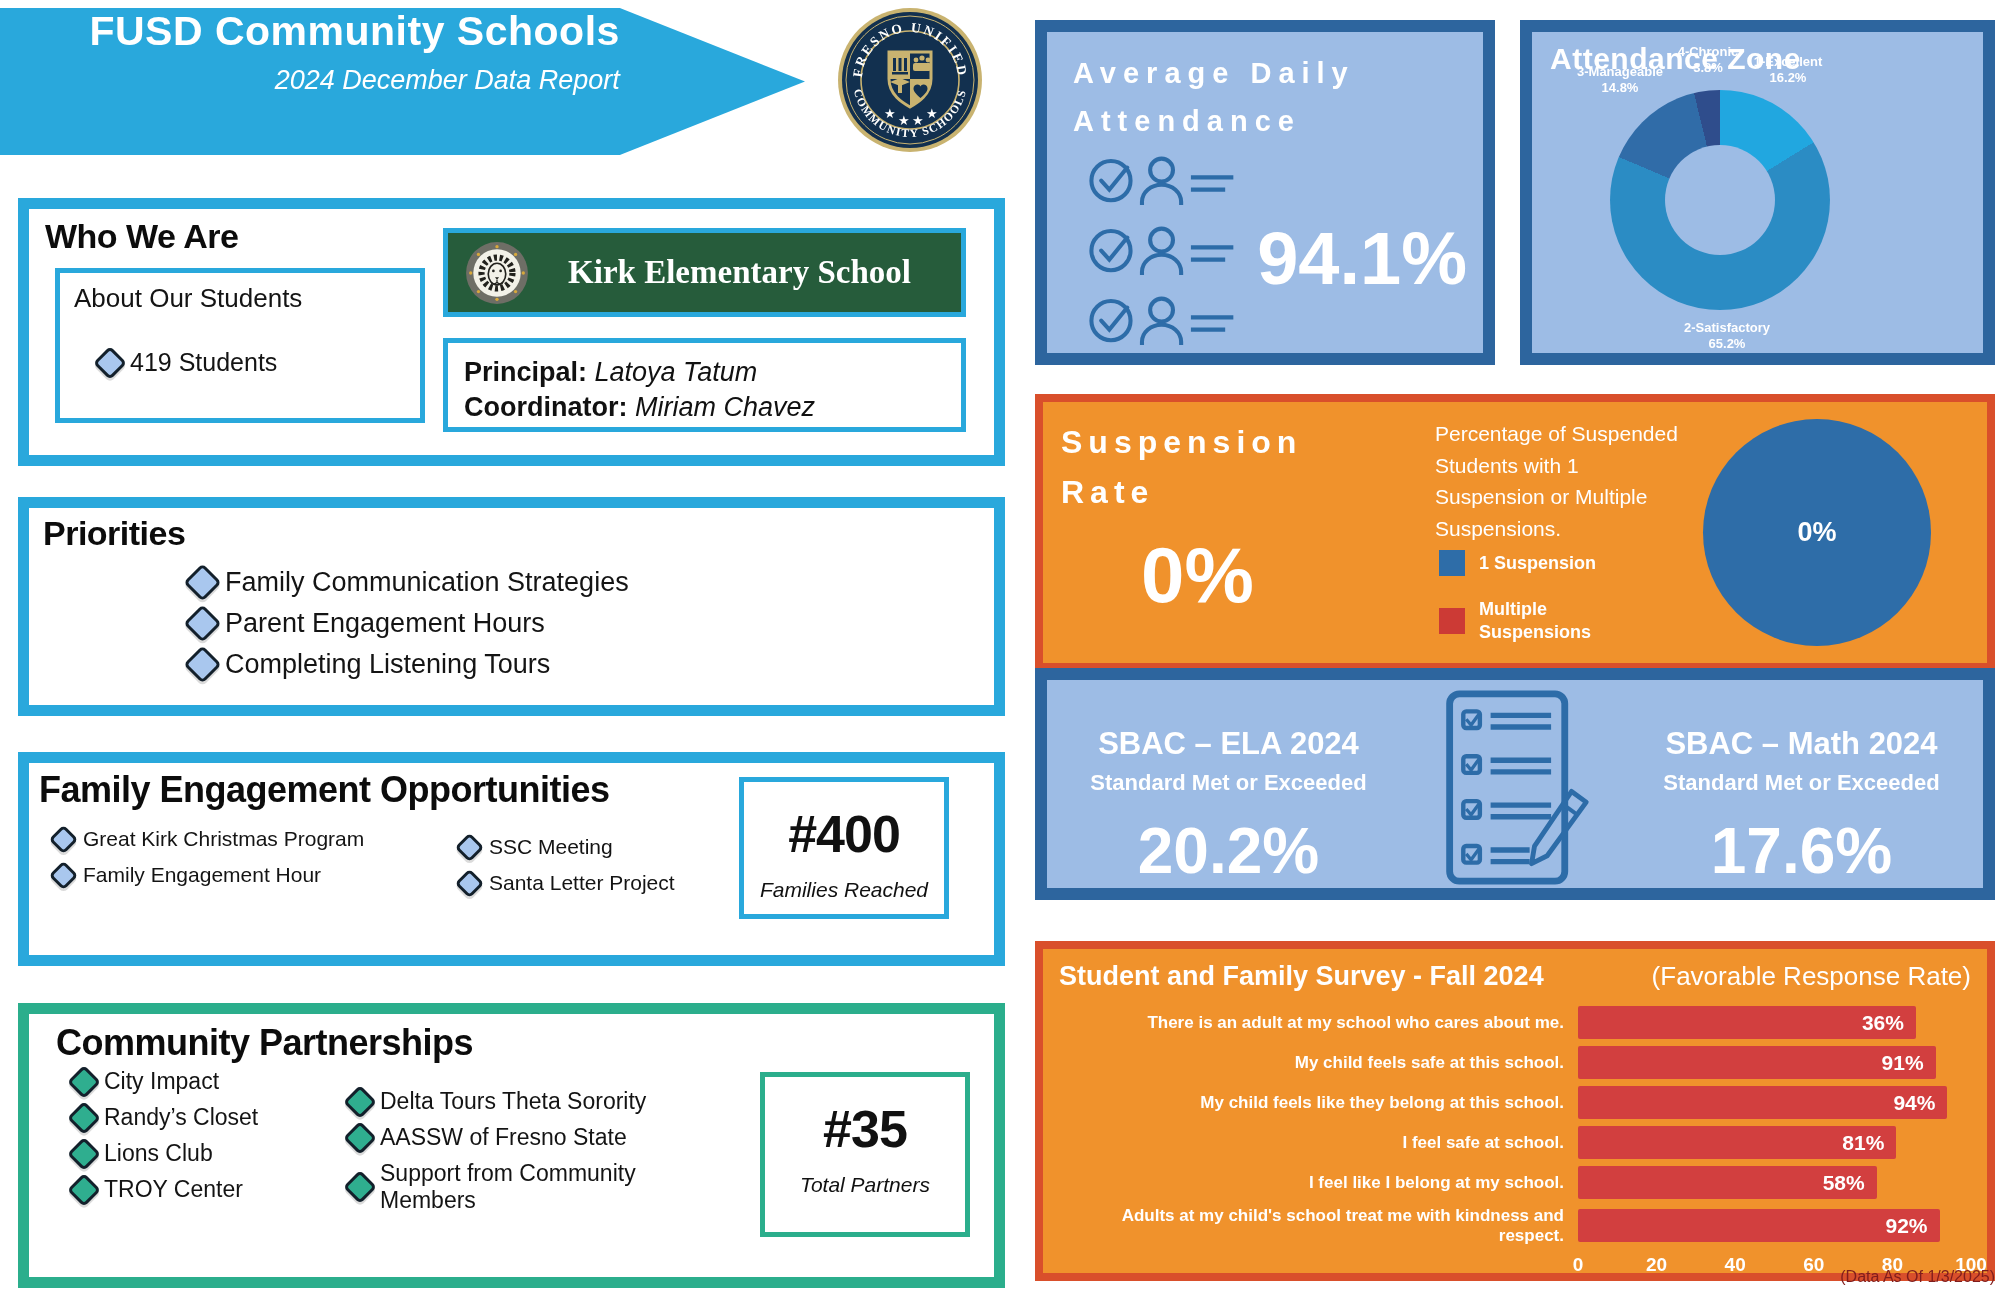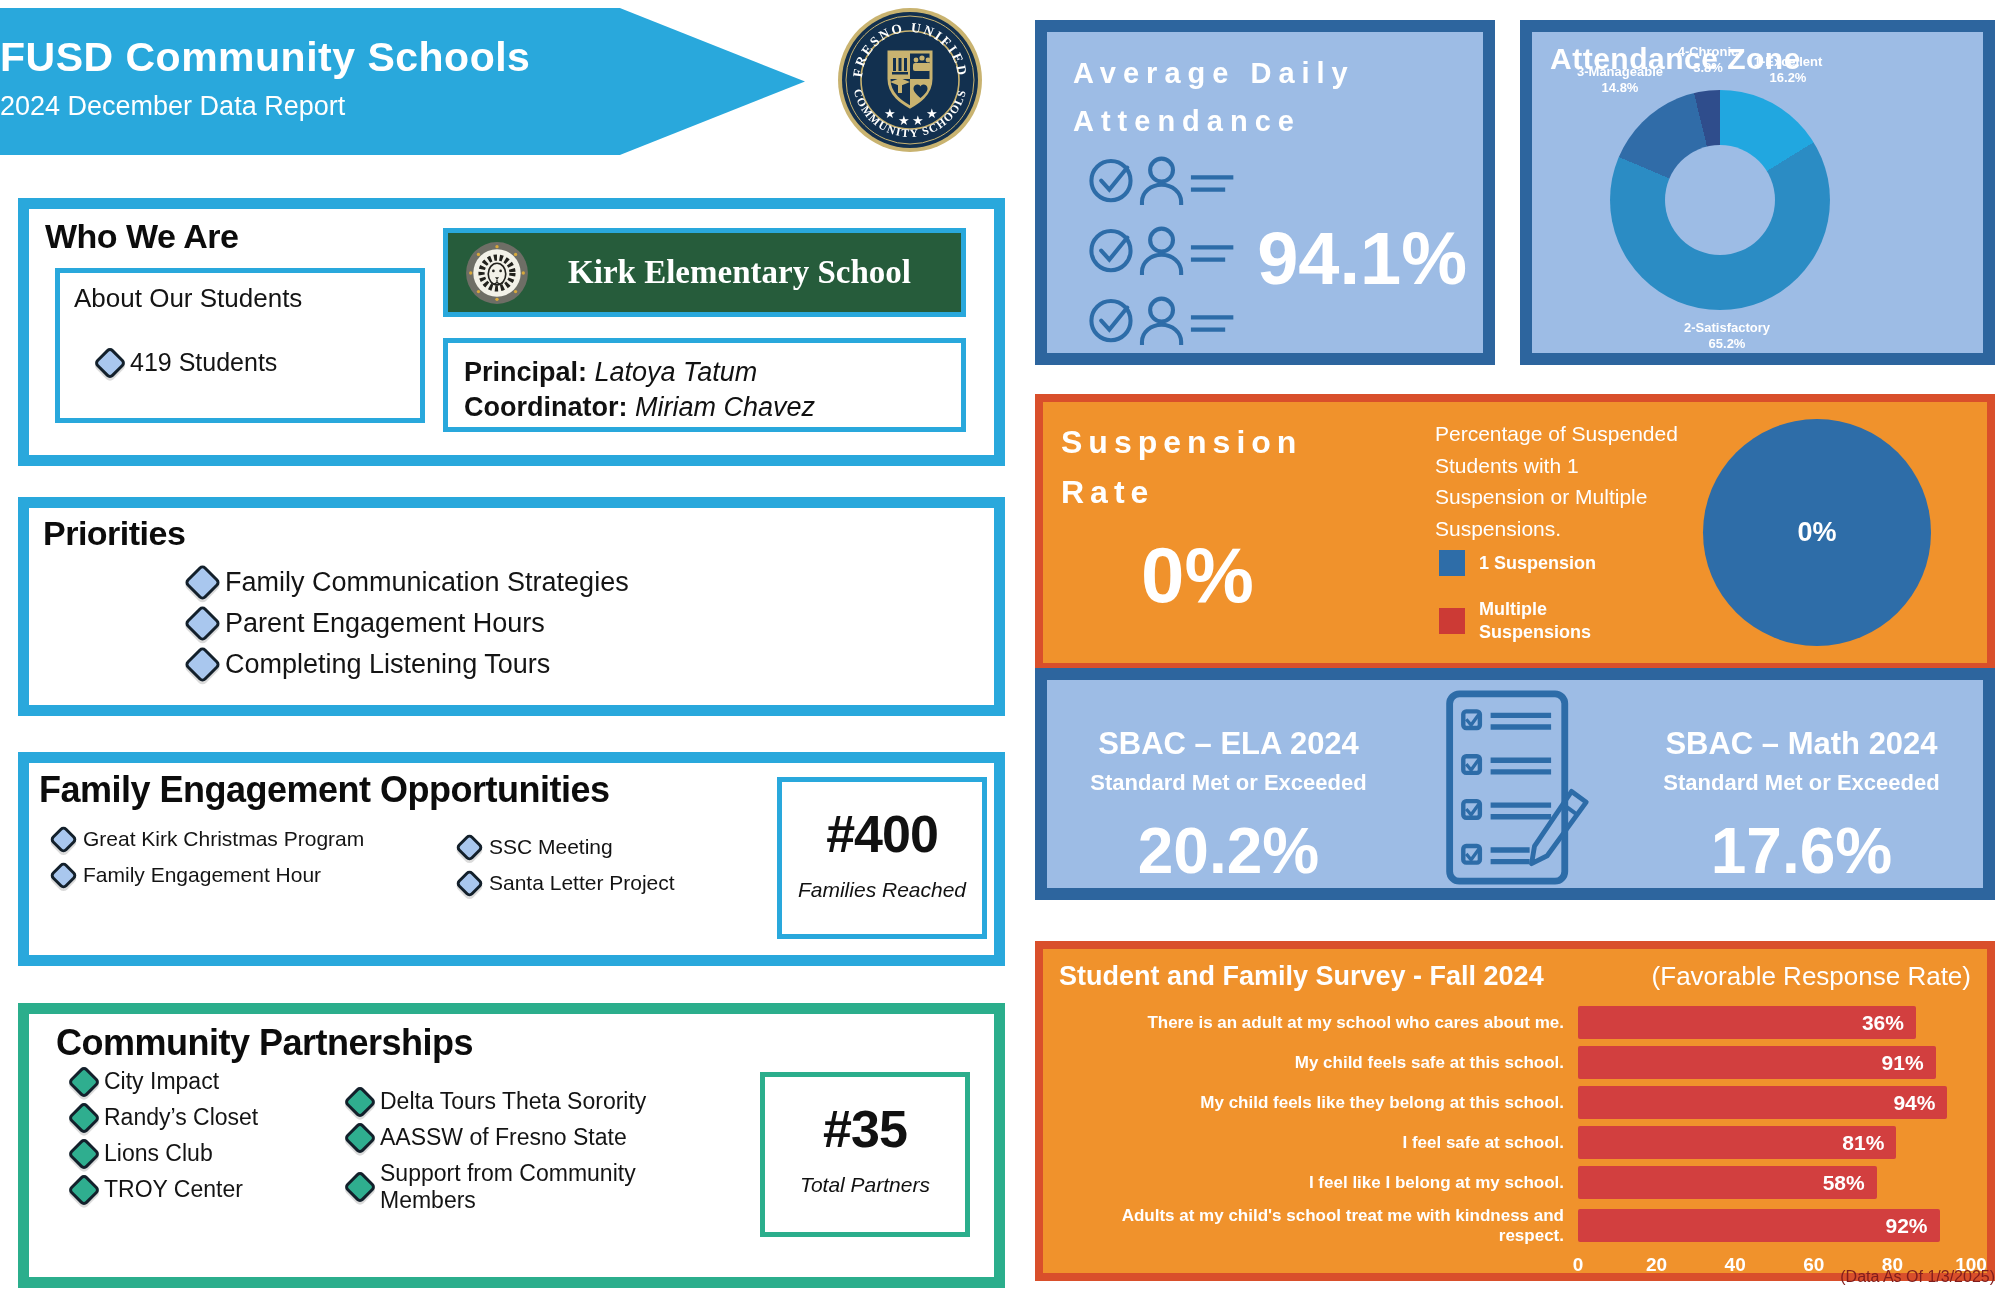--- a/index.html
+++ b/index.html
@@ -3,23 +3,23 @@
 <meta charset="utf-8">
 <style>
   html,body{margin:0;padding:0;}
   body{
     width:2000px;height:1294px;position:relative;background:#ffffff;
     font-family:"Liberation Sans",sans-serif;color:#111;overflow:hidden;
   }
   
   .banner{position:absolute;left:0;top:8px;width:805px;height:147px;background:#29A8DC;
     clip-path:polygon(0 0,77% 0,100% 50%,77% 100%,0 100%);}
-  .banner-inner{width:77%;text-align:left;padding-top:26px;}
+  .banner-inner{width:77%;text-align:right;}
   .banner-title{font-size:41px;font-weight:bold;color:#fff;letter-spacing:.5px;}
-  .banner-sub{font-size:27px;color:#fff;margin-top:10px;}
+  .banner-sub{font-size:27px;color:#fff;margin-top:10px;font-style:italic;}
   .seal{position:absolute;left:836px;top:6px;width:148px;height:148px;}
   
   .lbox{position:absolute;left:18px;width:987px;background:#fff;box-sizing:border-box;}
   .blue-border{border:11px solid #29A8DC;}
   .green-border{border:11px solid #2BAE8C;}
   .lbox-inner{position:relative;width:100%;height:100%;}
   .box-title{font-weight:bold;color:#0c0c0c;letter-spacing:-.5px;}
   
   .dwrap{display:flex;justify-content:center;align-items:center;flex:0 0 40px;}
   .dmd{display:block;border:3px solid #13202b;border-radius:5px;transform:rotate(45deg);
@@ -266,21 +266,21 @@
             <span class="li-text">SSC Meeting</span>
           </div>
           <div class="li-row">
             <span class="dwrap">
               <span class="dmd blue d20"></span>
             </span>
             <span class="li-text">Santa Letter Project</span>
           </div>
         </div>
     </div>
-    <div class="stat-box blue" style="left:748px;top:14px;width:210px;height:162px;">
+    <div class="stat-box blue" style="left:710px;top:14px;width:210px;height:142px;">
       <div class="stat-value">#400</div>
       <div class="stat-label">Families Reached</div>
     </div>
   </div>
 </div>
 
 <div class="lbox green-border" style="top:1003px;height:285px;padding-left:21px;">
   <div class="lbox-inner">
     <div class="box-title" style="font-size:36px;padding:8px 0 0 6px;">Community Partnerships</div>
     <div class="com-cols">

